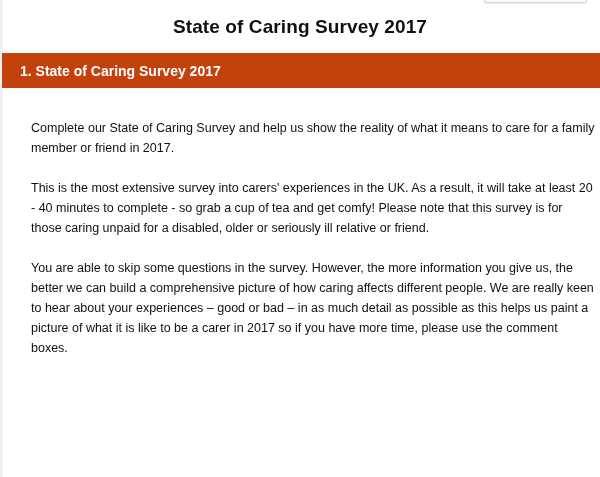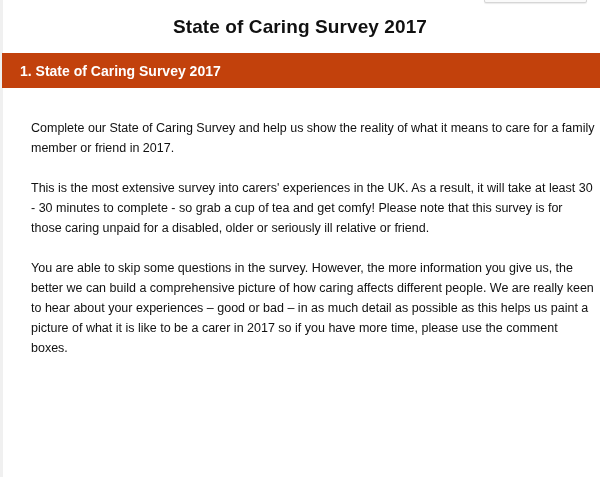--- a/index.html
+++ b/index.html
@@ -85,16 +85,16 @@
 <div class="top-partial-box"></div>
 
 <h1 class="survey-title">State of Caring Survey 2017</h1>
 
 <div class="page-header-bar">
   <h2 class="page-header-title">1. State of Caring Survey 2017</h2>
 </div>
 
 <div class="content">
   <p>Complete our State of Caring Survey and help us show the reality of what it means to care for a family member or friend in 2017.</p>
-  <p>This is the most extensive survey into carers' experiences in the UK. As a result, it will take at least 30 - 30 minutes to complete - so grab a cup of tea and get comfy! Please note that this survey is for those caring unpaid for a disabled, older or seriously ill relative or friend.</p>
+  <p>This is the most extensive survey into carers' experiences in the UK. As a result, it will take at least 20 - 40 minutes to complete - so grab a cup of tea and get comfy! Please note that this survey is for those caring unpaid for a disabled, older or seriously ill relative or friend.</p>
   <p>You are able to skip some questions in the survey. However, the more information you give us, the better we can build a comprehensive picture of how caring affects different people. We are really keen to hear about your experiences – good or bad – in as much detail as possible as this helps us paint a picture of what it is like to be a carer in 2017 so if you have more time, please use the comment boxes.</p>
 
 </div>
 
 </body></html>

